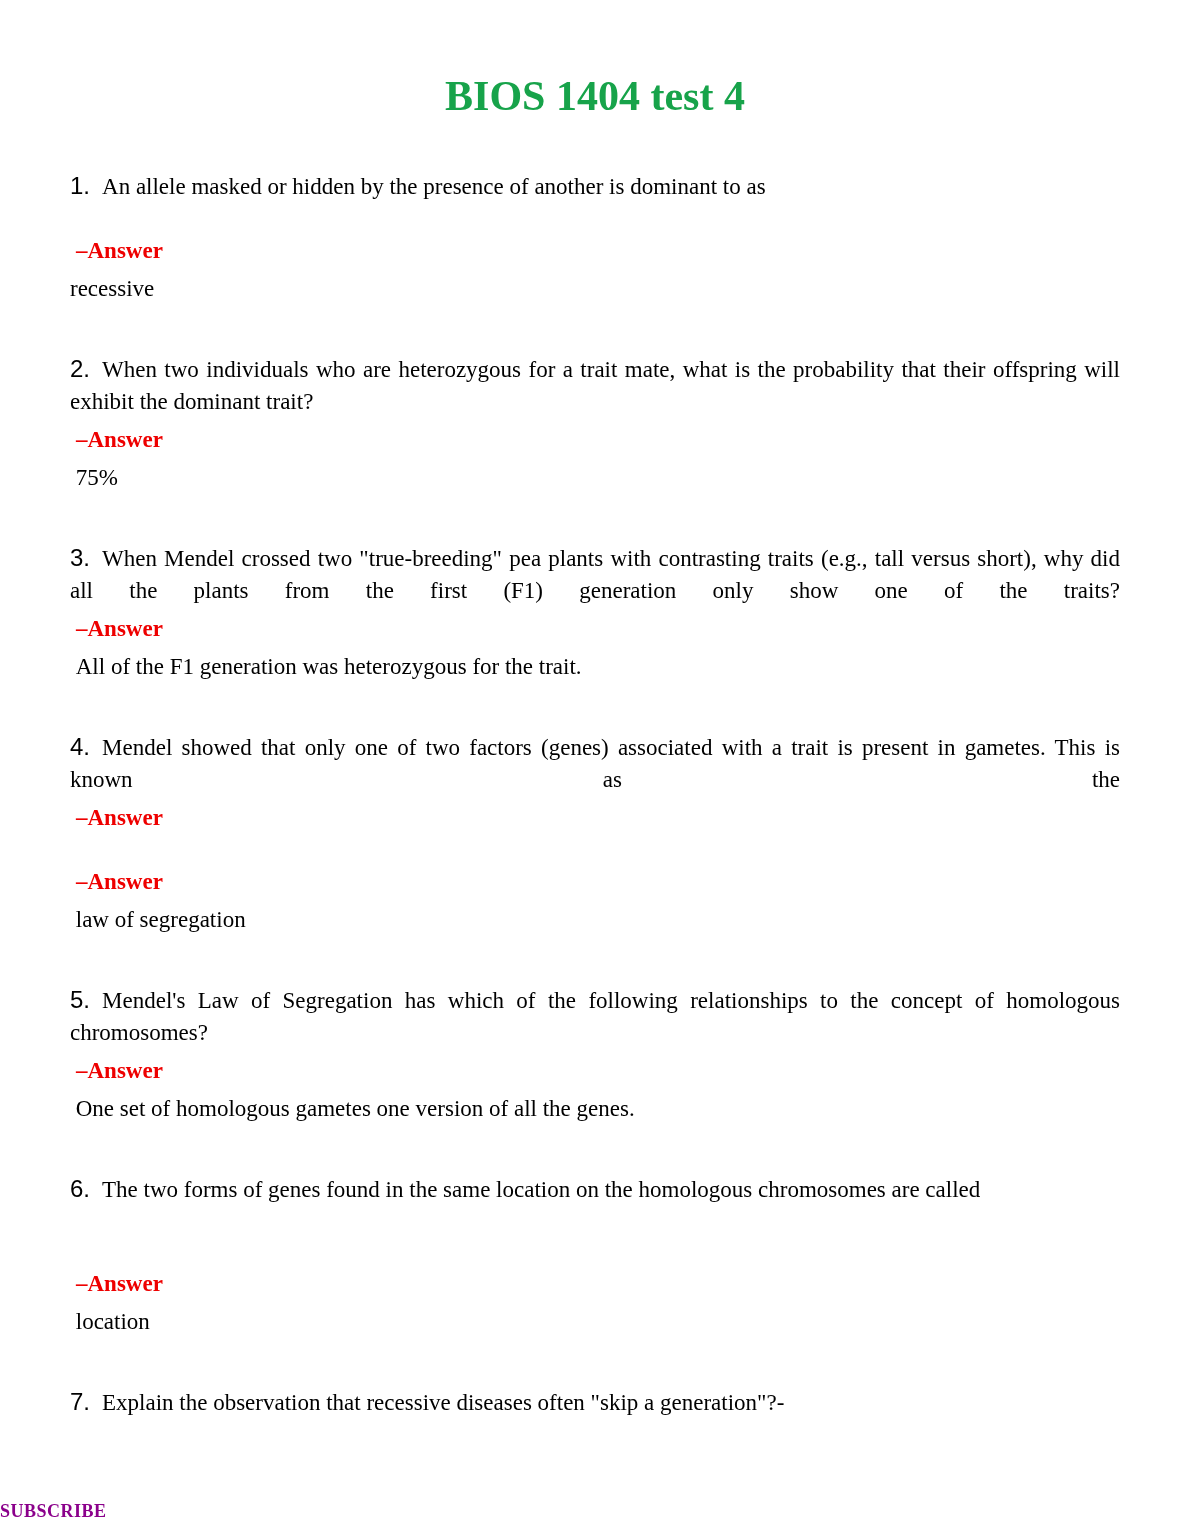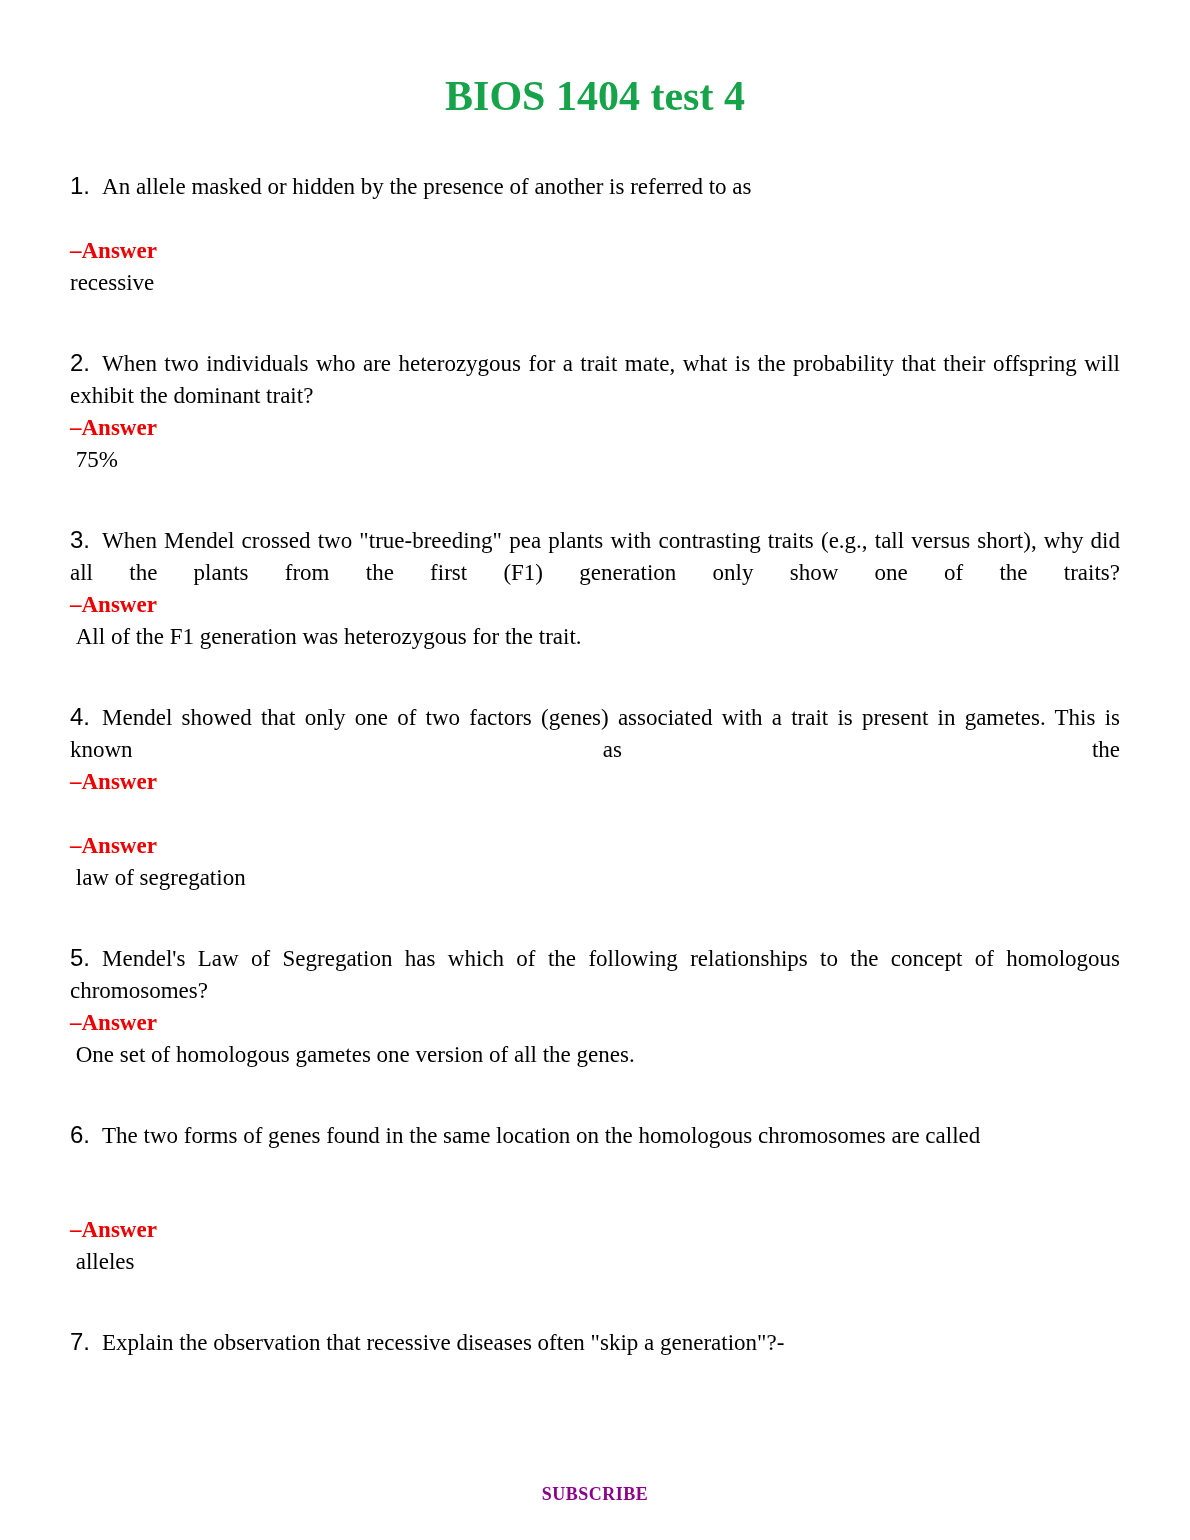--- a/index.html
+++ b/index.html
@@ -38,60 +38,59 @@
   .question.last-justify {
     text-align-last: justify;
     margin-top: 37px;
   }
   .q-num {
     font-family: "Liberation Sans", sans-serif;
     font-size: 24px;
     margin-right: 12px;
   }
   .answer-label {
-    margin: 0;
+    margin: 6px;
     font-weight: bold;
     color: #EE0000;
   }
   .answer-label.gap-line {
     margin-top: 32px;
   }
   .answer-label.gap-big {
     margin-top: 62px;
   }
   .answer-text {
     margin: 0;
     white-space: pre-wrap;
   }
   .footer {
     position: absolute;
     left: 0;
     right: 0;
     bottom: 30px;
-    text-align: center;
   }
   .subscribe {
     font-family: "Liberation Serif", serif;
     font-size: 18px;
     font-weight: bold;
     letter-spacing: 0.5px;
     color: #8B008B;
     text-decoration: none;
     cursor: pointer;
   }
 </style>
 </head>
 <body>
 
 <div class="page">
 
   <h1 class="page-title">BIOS 1404 test 4</h1>
 
   <div class="qa-section">
-    <p class="question"><span class="q-num">1.</span><span>An allele masked or hidden by the presence of another is referred to as</span></p>
+    <p class="question"><span class="q-num">1.</span><span>An allele masked or hidden by the presence of another is dominant to as</span></p>
     <p class="answer-label gap-line">–Answer</p>
     <p class="answer-text">recessive</p>
   </div>
 
   <div class="qa-section">
     <p class="question"><span class="q-num">2.</span><span>When two individuals who are heterozygous for a trait mate, what is the probability that their offspring will exhibit the dominant trait?</span></p>
     <p class="answer-label">–Answer</p>
     <p class="answer-text"> 75%</p>
   </div>
 
@@ -110,21 +109,21 @@
 
   <div class="qa-section">
     <p class="question"><span class="q-num">5.</span><span>Mendel's Law of Segregation has which of the following relationships to the concept of homologous chromosomes?</span></p>
     <p class="answer-label">–Answer</p>
     <p class="answer-text"> One set of homologous gametes one version of all the genes.</p>
   </div>
 
   <div class="qa-section">
     <p class="question"><span class="q-num">6.</span><span>The two forms of genes found in the same location on the homologous chromosomes are called</span></p>
     <p class="answer-label gap-big">–Answer</p>
-    <p class="answer-text"> alleles</p>
+    <p class="answer-text"> location</p>
   </div>
 
   <div class="qa-section">
     <p class="question"><span class="q-num">7.</span><span>Explain the observation that recessive diseases often "skip a generation"?-</span></p>
   </div>
 
   <div class="footer">
     <a class="subscribe">SUBSCRIBE</a>
   </div>
 

